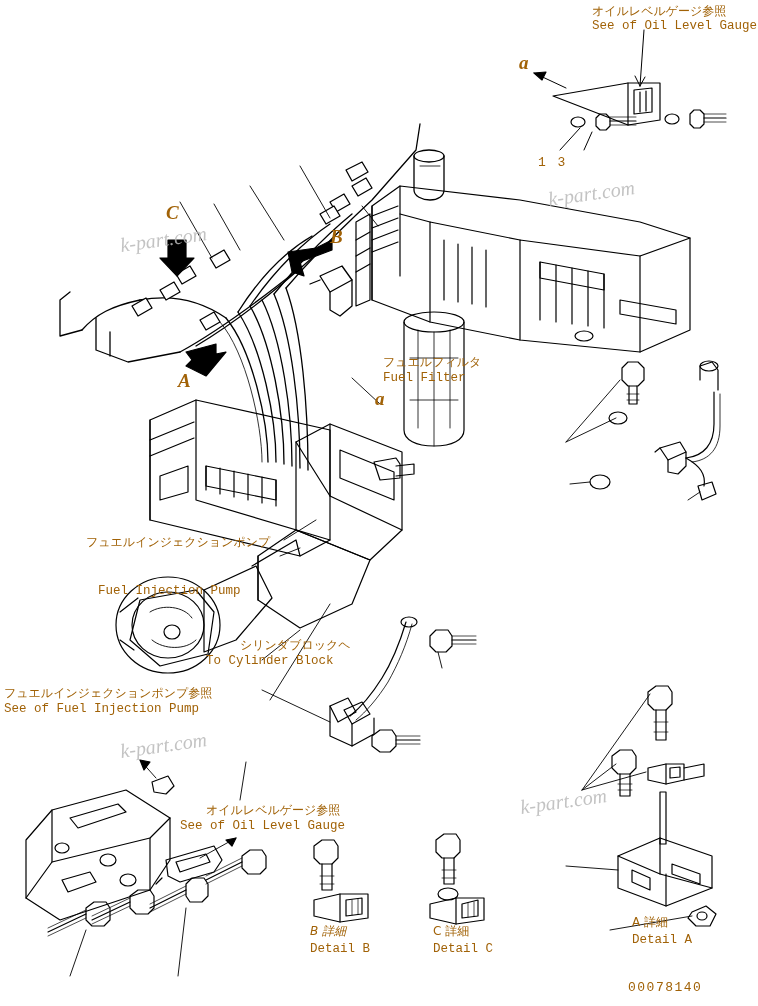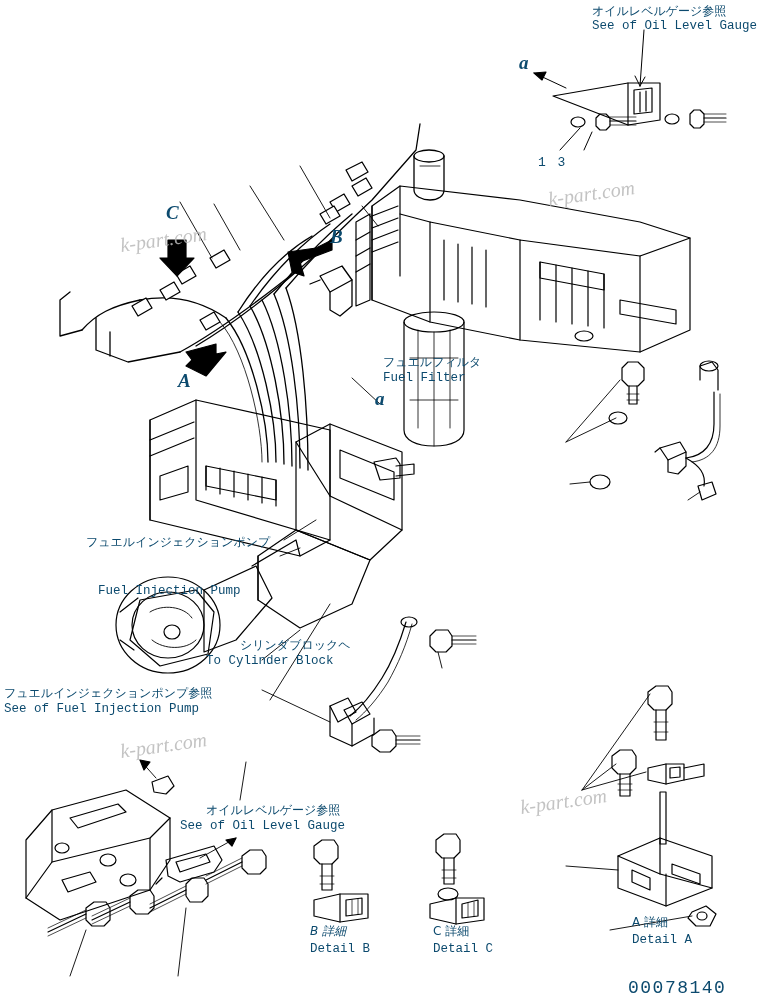--- a/index.html
+++ b/index.html
@@ -22,21 +22,21 @@
     left: 0;
     top: 0;
     width: 758px;
     height: 1006px;
   }
   .lbl {
     position: absolute;
     font-family: "Liberation Mono", monospace;
     font-size: 12.5px;
     line-height: 14px;
-    color: #0c4a6e;
+    color: #a16207;
     white-space: pre;
     letter-spacing: 0px;
   }
   .lbl.jp {
     font-family: "DejaVu Sans", sans-serif;
     font-size: 12px;
     line-height: 14px;
   }
   .lbl.big {
     font-family: "Liberation Serif", serif;
@@ -44,21 +44,21 @@
     font-size: 19px;
     font-style: italic;
   }
   .lbl.num {
     font-family: "Liberation Mono", monospace;
     font-size: 13px;
     letter-spacing: 2px;
   }
   .lbl.code {
     font-family: "Liberation Mono", monospace;
-    font-size: 18px;
+    font-size: 13px;
     letter-spacing: 1.5px;
   }
   .wm {
     position: absolute;
     font-family: "Liberation Serif", serif;
     font-style: italic;
     color: #b9b9b9;
     font-size: 20px;
     white-space: pre;
     transform: rotate(-8deg);

